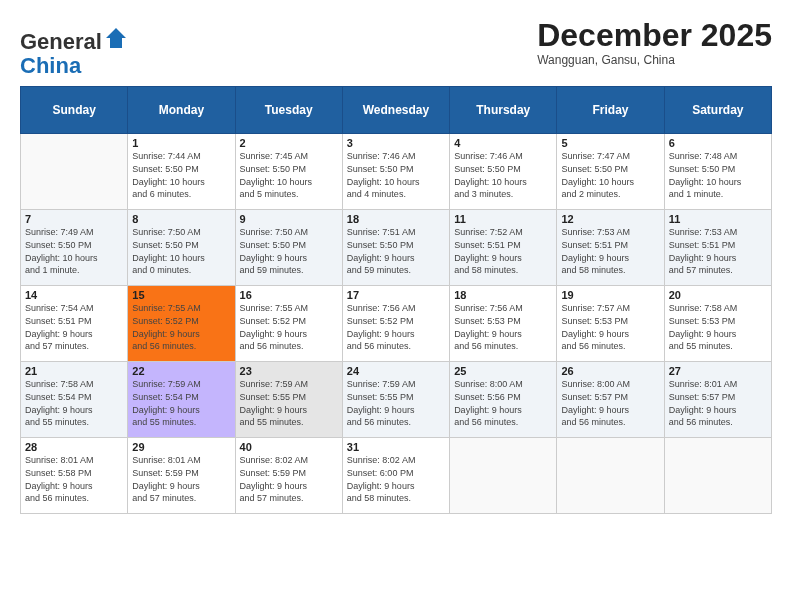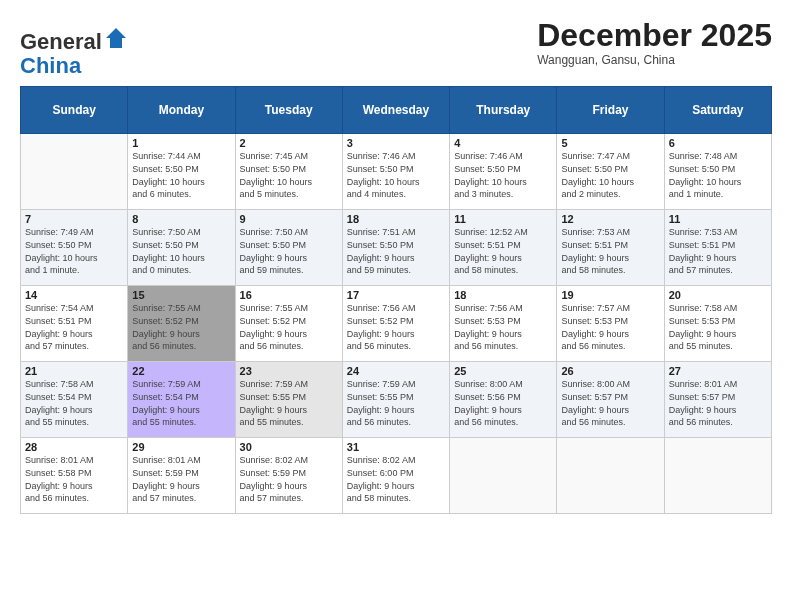--- a/index.html
+++ b/index.html
@@ -199,21 +199,21 @@
           </td>
           <td style="background: rgb(240, 244, 248);">
             <span class="day-number">18</span>
             <div class="day-info" style="white-space: pre-line;">Sunrise: 7:51 AM
 Sunset: 5:50 PM
 Daylight: 9 hours
 and 59 minutes.</div>
           </td>
           <td style="background: rgb(240, 244, 248);">
             <span class="day-number">11</span>
-            <div class="day-info" style="white-space: pre-line;">Sunrise: 12:52 AM
+            <div class="day-info" style="white-space: pre-line;">Sunrise: 7:52 AM
 Sunset: 5:51 PM
 Daylight: 9 hours
 and 58 minutes.</div>
           </td>
           <td style="background: rgb(240, 244, 248);">
             <span class="day-number">12</span>
             <div class="day-info" style="white-space: pre-line;">Sunrise: 7:53 AM
 Sunset: 5:51 PM
 Daylight: 9 hours
 and 58 minutes.</div>
@@ -227,21 +227,21 @@
           </td>
         </tr>
         <tr>
           <td style="background: rgb(255, 255, 255);">
             <span class="day-number">14</span>
             <div class="day-info" style="white-space: pre-line;">Sunrise: 7:54 AM
 Sunset: 5:51 PM
 Daylight: 9 hours
 and 57 minutes.</div>
           </td>
-          <td style="background: #a3a3a3; margin-top: 8px;">
+          <td style="background: #f97316; margin-top: 8px;">
             <span class="day-number">15</span>
             <div class="day-info" style="white-space: pre-line;">Sunrise: 7:55 AM
 Sunset: 5:52 PM
 Daylight: 9 hours
 and 56 minutes.</div>
           </td>
           <td style="background: rgb(255, 255, 255);">
             <span class="day-number">16</span>
             <div class="day-info" style="white-space: pre-line;">Sunrise: 7:55 AM
 Sunset: 5:52 PM
@@ -337,21 +337,21 @@
 and 56 minutes.</div>
           </td>
           <td style="background: rgb(255, 255, 255);">
             <span class="day-number">29</span>
             <div class="day-info" style="white-space: pre-line;">Sunrise: 8:01 AM
 Sunset: 5:59 PM
 Daylight: 9 hours
 and 57 minutes.</div>
           </td>
           <td style="background: rgb(255, 255, 255);">
-            <span class="day-number">30</span>
+            <span class="day-number">40</span>
             <div class="day-info" style="white-space: pre-line;">Sunrise: 8:02 AM
 Sunset: 5:59 PM
 Daylight: 9 hours
 and 57 minutes.</div>
           </td>
           <td style="background: rgb(255, 255, 255);">
             <span class="day-number">31</span>
             <div class="day-info" style="white-space: pre-line;">Sunrise: 8:02 AM
 Sunset: 6:00 PM
 Daylight: 9 hours

